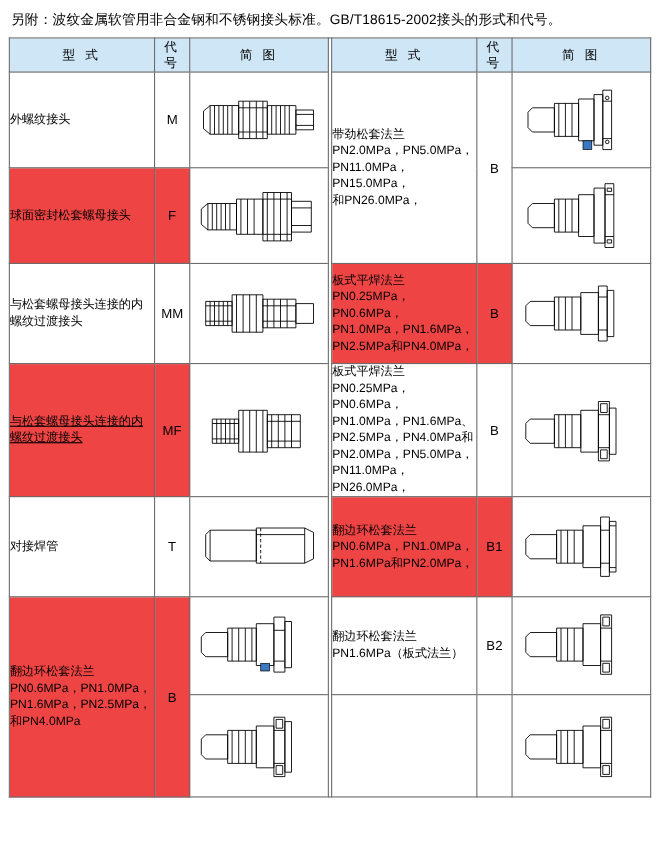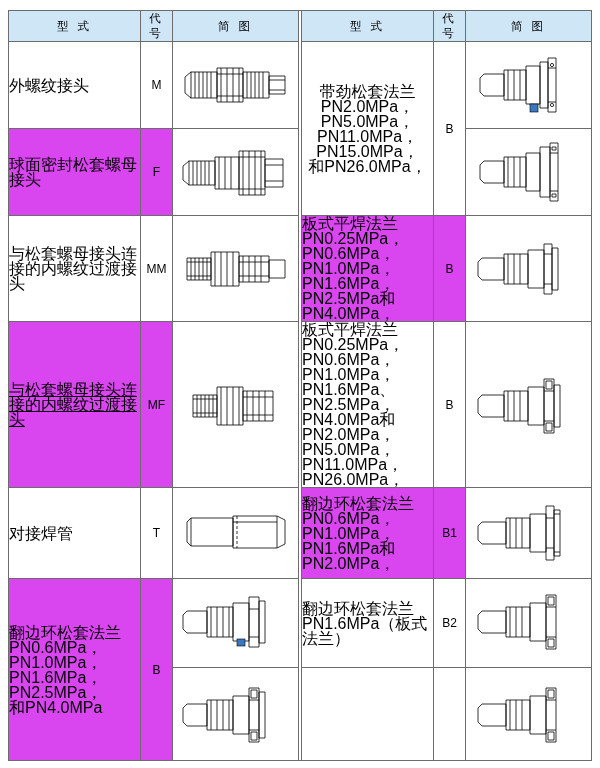--- a/index.html
+++ b/index.html
@@ -44,31 +44,31 @@
     background: #cfe6f7;
     height: 22px;
     text-align: center;
     font-size: 11.5px;
     font-weight: normal;
     letter-spacing: 3px;
     color: #000;
   }
   .cell-text {
     padding: 4px 5px;
-    font-size: 16px;
+    font-size: 11px;
     line-height: 15px;
     color: #000;
   }
   .cell-code {
     text-align: center;
     font-size: 12px;
     color: #000;
   }
   .yellow {
-    background: #d946ef;
+    background: #ef4444;
   }
   .white {
     background: #ffffff;
   }
   .fig {
     background: #ffffff;
     text-align: center;
     padding: 2px 0;
   }
   .fig svg {
@@ -79,20 +79,21 @@
   col.c-type  { width: 132px; }
   col.c-code  { width: 32px; }
   col.c-fig   { width: 126px; }
   col.c-gap   { width: 3px; }
 </style>
 </head>
 <body>
 
 <div class="page">
 
+  <div class="caption">另附：波纹金属软管用非合金钢和不锈钢接头标准。GB/T18615-2002接头的形式和代号。</div>
 
   <table class="main">
     <colgroup>
       <col class="c-type">
         <col class="c-code">
         <col class="c-fig">
       <col class="c-gap">
       <col class="c-type">
         <col class="c-code">
         <col class="c-fig">
@@ -124,21 +125,21 @@
             <path d="M66 28 L92 28 L92 54 L66 54 Z"></path>
             <path d="M92 32 L108 32 L108 50 L92 50 Z"></path>
             <path d="M92 36 L108 36 M92 46 L108 46"></path>
             <path d="M70 28 L70 54 M74 28 L74 54 M78 28 L78 54 M82 28 L82 54 M86 28 L86 54"></path>
             <path d="M18 28 L18 54 M22 28 L22 54 M26 28 L26 54 M30 28 L30 54 M34 28 L34 54"></path>
             <path d="M44 24 L44 58 M50 24 L50 58 M56 24 L56 58 M62 24 L62 58"></path>
           </g>
         </svg>
       </td>
 
-      <td class="cell-text white" rowspan="2" style="white-space:pre-line;text-align:center;">带劲松套法兰
+      <td class="cell-text white" rowspan="2" style="white-space:pre-line;">带劲松套法兰
 PN2.0MPa，PN5.0MPa，
 PN11.0MPa，PN15.0MPa，
 和PN26.0MPa，</td>
       <td class="cell-code white" rowspan="2">B</td>
       <td class="fig white">
         <svg width="118" height="82" viewBox="0 0 118 82">
           <g fill="none" stroke="#000" stroke-width="0.8">
             <path d="M10 34 L14 30 L34 30 L34 52 L14 52 L10 48 Z"></path>
             <path d="M34 26 L56 26 L56 56 L34 56 Z"></path>
             <path d="M38 26 L38 56 M44 26 L44 56 M50 26 L50 56"></path>

